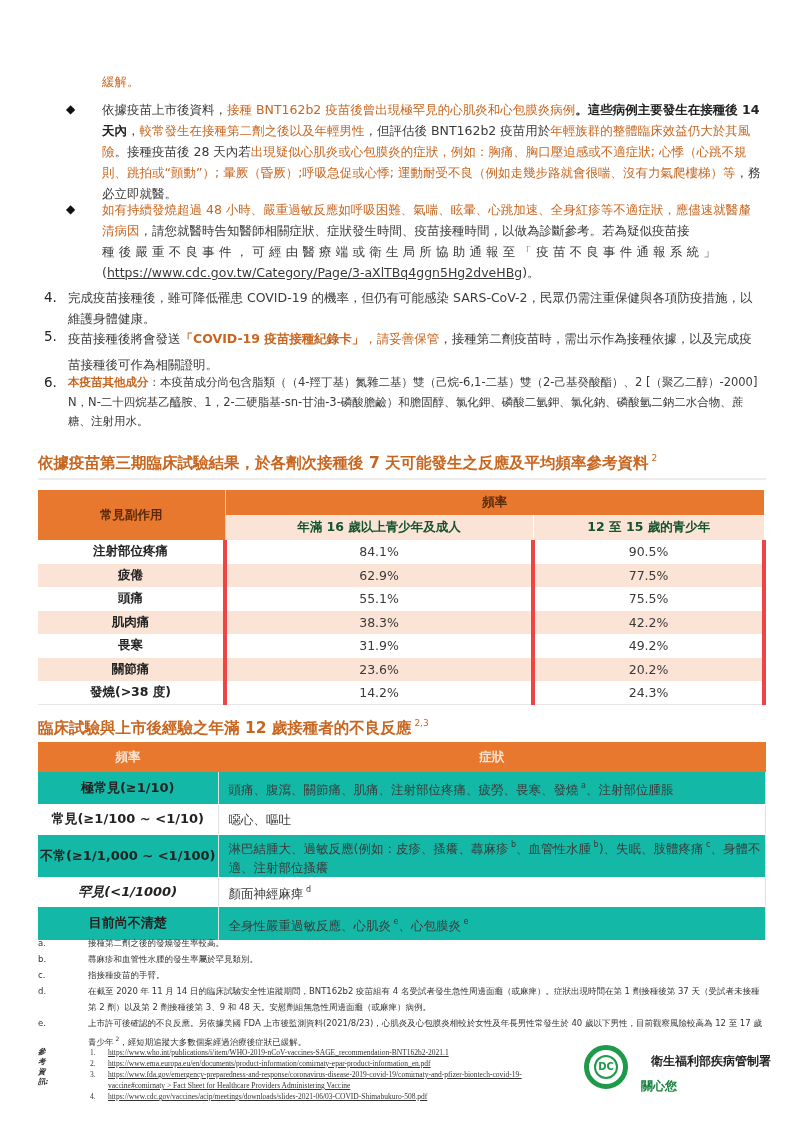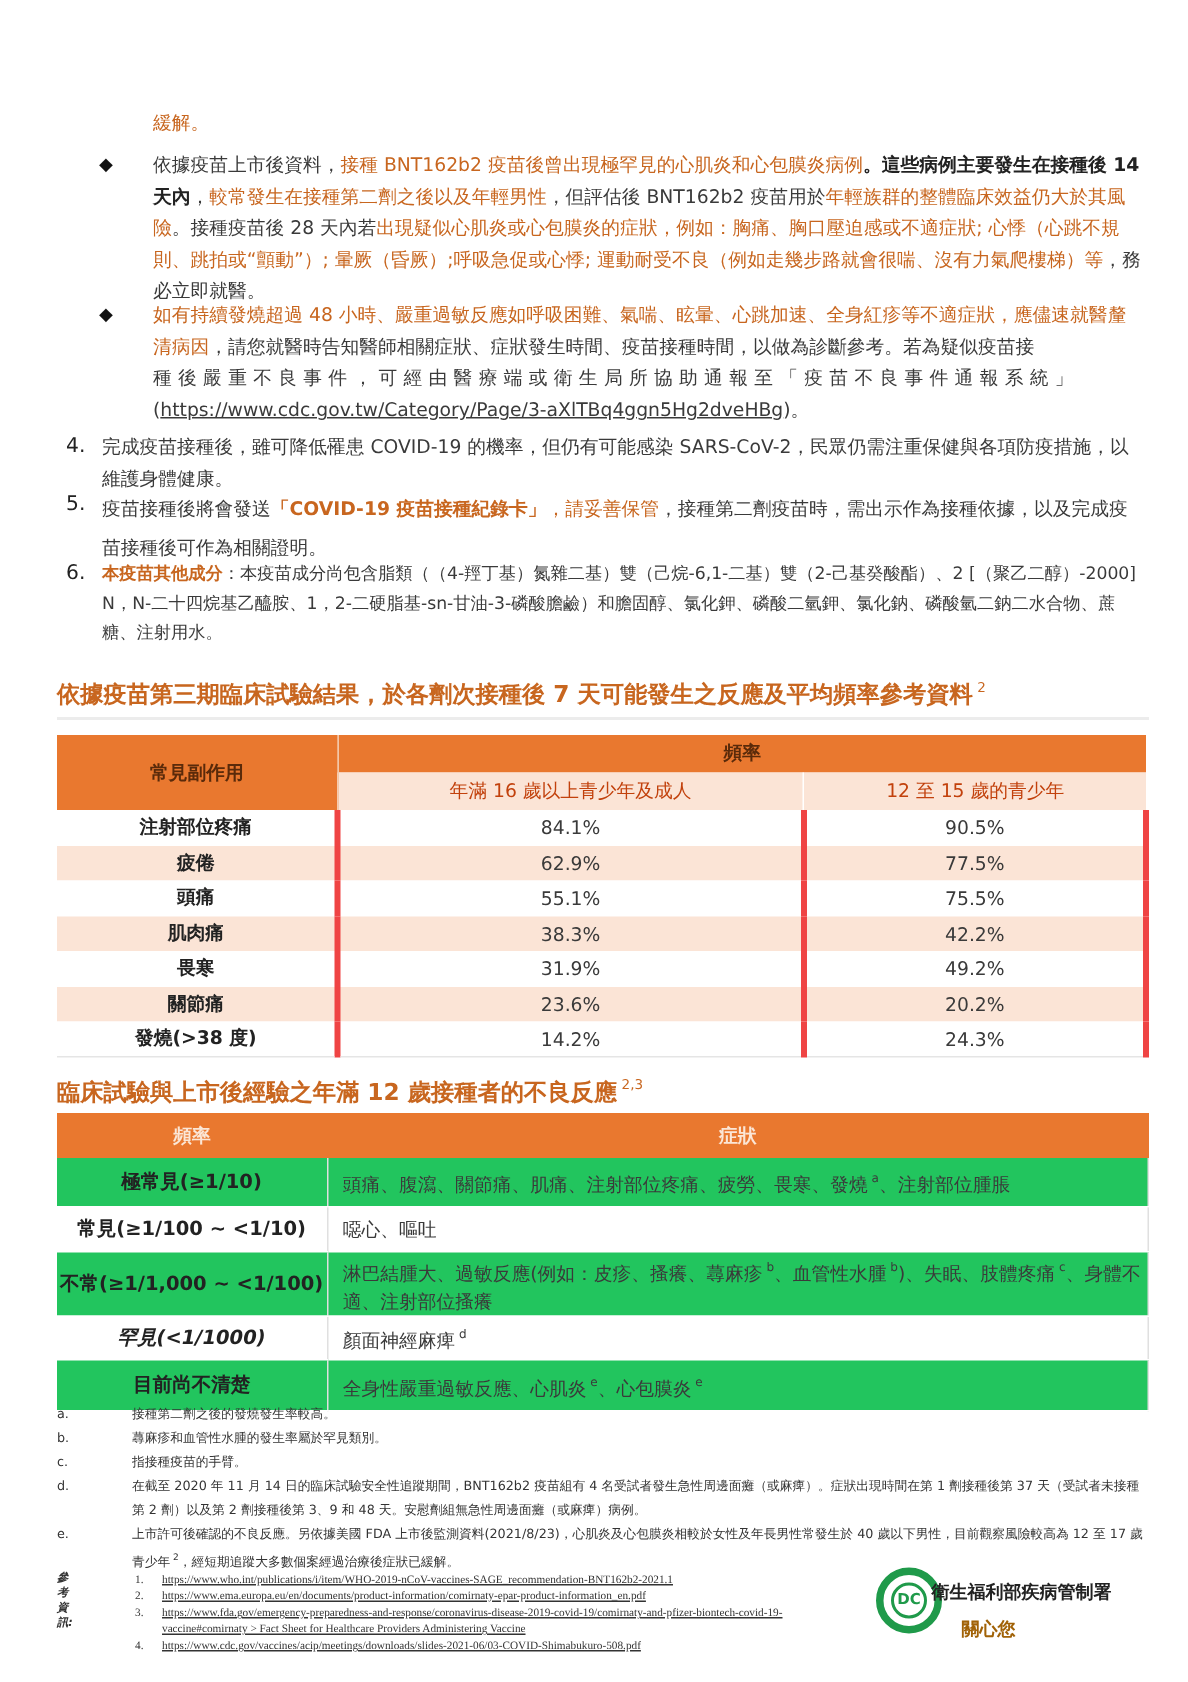--- a/index.html
+++ b/index.html
@@ -31,52 +31,52 @@
   .section-title sup { font-size: 9px; font-weight: normal; vertical-align: 7px; margin-left: 3px; }
   .t1-title { top: 453px; }
   .t2-title { top: 718px; }
   .title-rule { position: absolute; left: 38px; width: 728px; height: 2px; background: #ececec; }
 
   table { border-collapse: collapse; position: absolute; left: 38px; width: 728px; font-size: 12.5px; }
   td, th { text-align: center; }
   .tbl1 { top: 490px; }
   .tbl1 th.main { background: #e9782f; color: #5a2a0a; font-weight: bold; width: 187px; height: 50px; border-right: 1px solid #f3c7a8; }
   .tbl1 th.freq { background: #e9782f; color: #5a2a0a; font-weight: bold; height: 25px; }
-  .tbl1 th.sub { background: #fbe4d6; color: #c2410c; font-weight: normal; height: 25px; border-left: 1px solid #fff; }
+  .tbl1 th.sub { background: #fbe4d6; color: #14532d; font-weight: bold; height: 25px; border-left: 1px solid #fff; }
   .tbl1 td { height: 23.5px; border-right: 4px solid #ef4444; color: #3a3a3a; }
   .tbl1 td.label { font-weight: bold; color: #222; }
   .tbl1 tr.alt td { background: #fbe4d6; }
   .tbl1 tr.white td { background: #ffffff; }
   .tbl1 tr:last-child td { border-bottom: 1px solid #e5e5e5; }
 
   .tbl2 { top: 742px; }
   .tbl2 th { background: #e9782f; color: #fbe6d6; font-weight: bold; height: 30px; }
   .tbl2 th.c1 { width: 180px; }
   .tbl2 td { border-right: 1px solid #e0e0e0; border-bottom: 1px solid #fff; }
   .tbl2 td.freq { font-weight: bold; color: #222; font-size: 13px; }
   .tbl2 td.sym { text-align: left; padding-left: 10px; color: #3a3a3a; line-height: 19px; }
-  .tbl2 tr.alt td { background: #22c55e; }
+  .tbl2 tr.alt td { background: #14b8a6; }
   .tbl2 sup { font-size: 8px; vertical-align: 6px; }
 
   .notes { position: absolute; left: 38px; top: 935px; width: 728px; font-size: 8.5px; color: #333; }
   .note { position: relative; padding-left: 50px; line-height: 16px; }
   .note .k { position: absolute; left: 0; top: 0; }
   .note sup { font-size: 6px; }
 
   .refs { position: absolute; left: 38px; top: 1047px; font-family: "Liberation Serif", serif; font-size: 7.5px; color: #333; }
   .refs .lbl { position: absolute; left: 0; top: 0; font-family: "DejaVu Sans", sans-serif; font-weight: bold; font-size: 7.5px; font-style: italic; }
   .refs ol { position: absolute; left: 52px; top: 0; width: 480px; list-style: none; }
   .refs li { position: relative; padding-left: 18px; line-height: 11px; }
   .refs li .i { position: absolute; left: 0; }
   .refs li .u { text-decoration: underline; }
 
   .logo { position: absolute; left: 584px; top: 1045px; width: 44px; height: 44px; border-radius: 50%; border: 5px solid #1f9a4a; background: #fff; }
   .logo .inner { position: absolute; left: 5px; top: 5px; width: 24px; height: 24px; border-radius: 50%; border: 2px solid #1f9a4a; color: #1f9a4a; font-size: 10px; font-weight: bold; text-align: center; line-height: 20px; }
-  .org { position: absolute; left: 621px; top: 1053px; font-size: 12px; font-weight: bold; color: #222; font-family: Liberation Mono, monospace; }
-  .org2 { position: absolute; left: 641px; top: 1078px; font-size: 12px; font-weight: bold; color: #a16207; }
+  .org { position: absolute; left: 651px; top: 1053px; font-size: 12px; font-weight: bold; color: #222; font-family: Liberation Mono, monospace; }
+  .org2 { position: absolute; left: 641px; top: 1078px; font-size: 12px; font-weight: bold; color: #15803d; }
 </style>
 </head>
 <body>
 
 <div class="cont-line orange">緩解。</div>
 
 <div class="bullet b1">
   <span class="mark">◆</span>
   <div class="body" id="b1body"><span>依據疫苗上市後資料，</span><span class="orange">接種 BNT162b2 疫苗後曾出現極罕見的心肌炎和心包膜炎病例</span><span class="bold dark">。這些病例主要發生在接種後 14 天內</span><span>，</span><span class="orange">較常發生在接種第二劑之後以及年輕男性</span><span>，但評估後 BNT162b2 疫苗用於</span><span class="orange">年輕族群的整體臨床效益仍大於其風險</span><span>。接種疫苗後 28 天內若</span><span class="orange">出現疑似心肌炎或心包膜炎的症狀，例如：胸痛、胸口壓迫感或不適症狀; 心悸（心跳不規則、跳拍或“顫動”）; 暈厥（昏厥）;呼吸急促或心悸; 運動耐受不良（例如走幾步路就會很喘、沒有力氣爬樓梯）等</span><span>，務必立即就醫。</span></div>
 </div>

